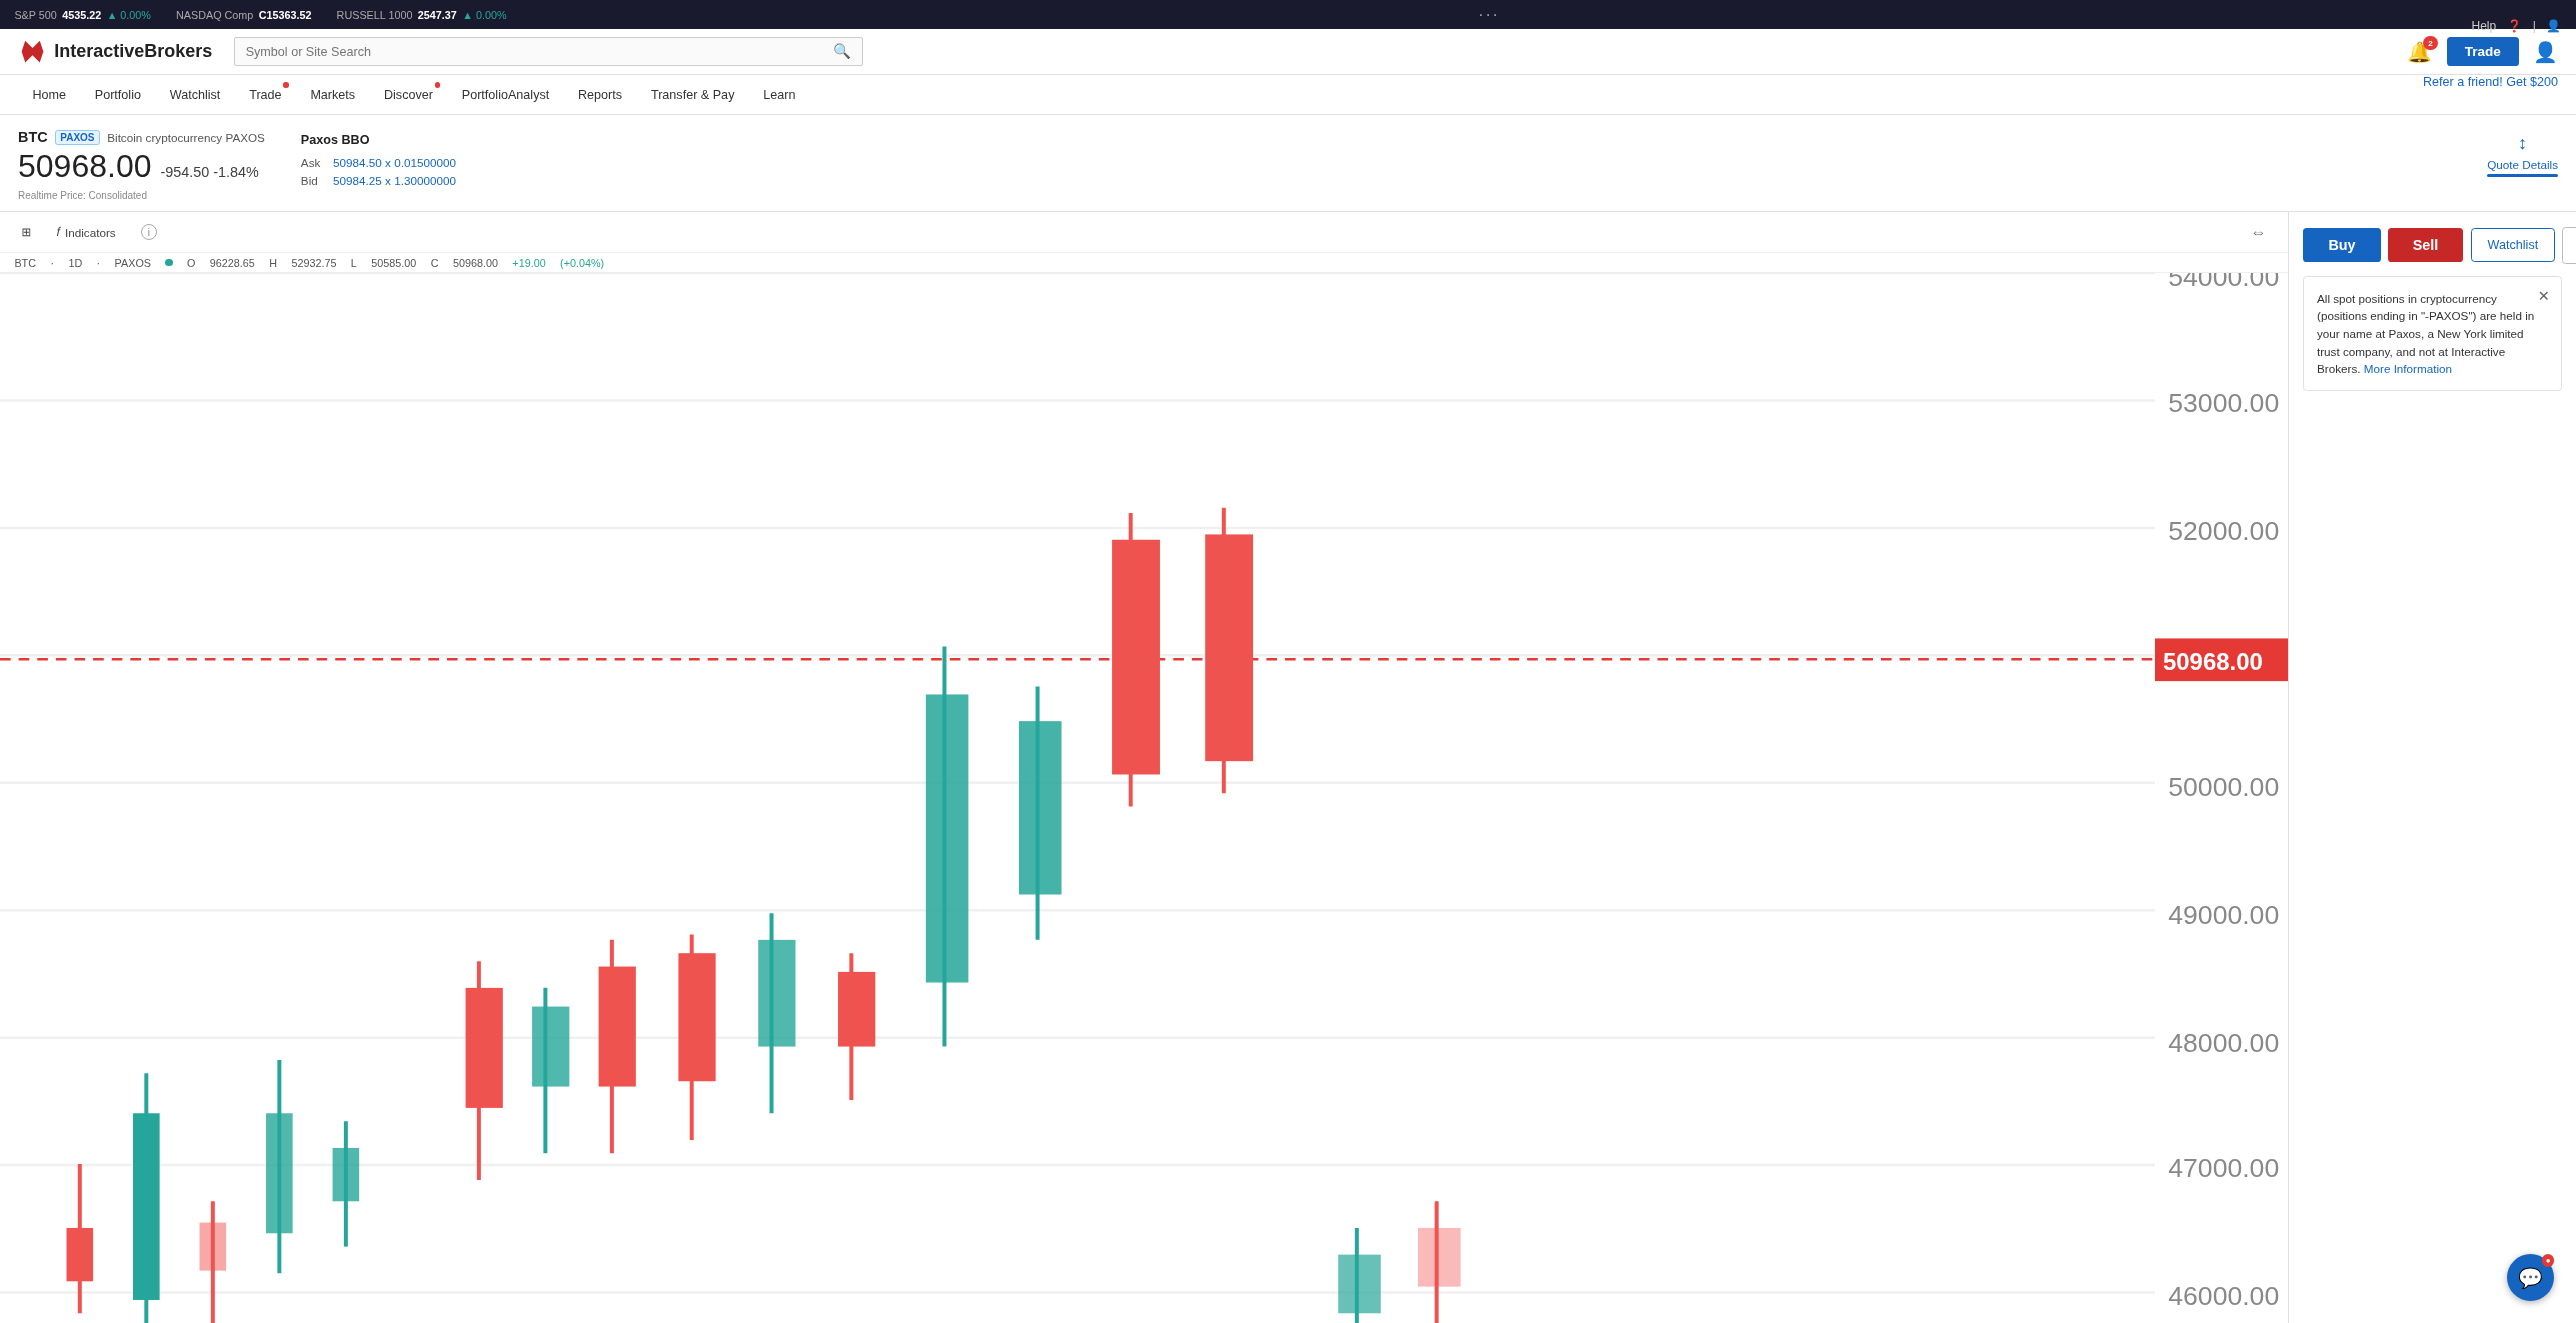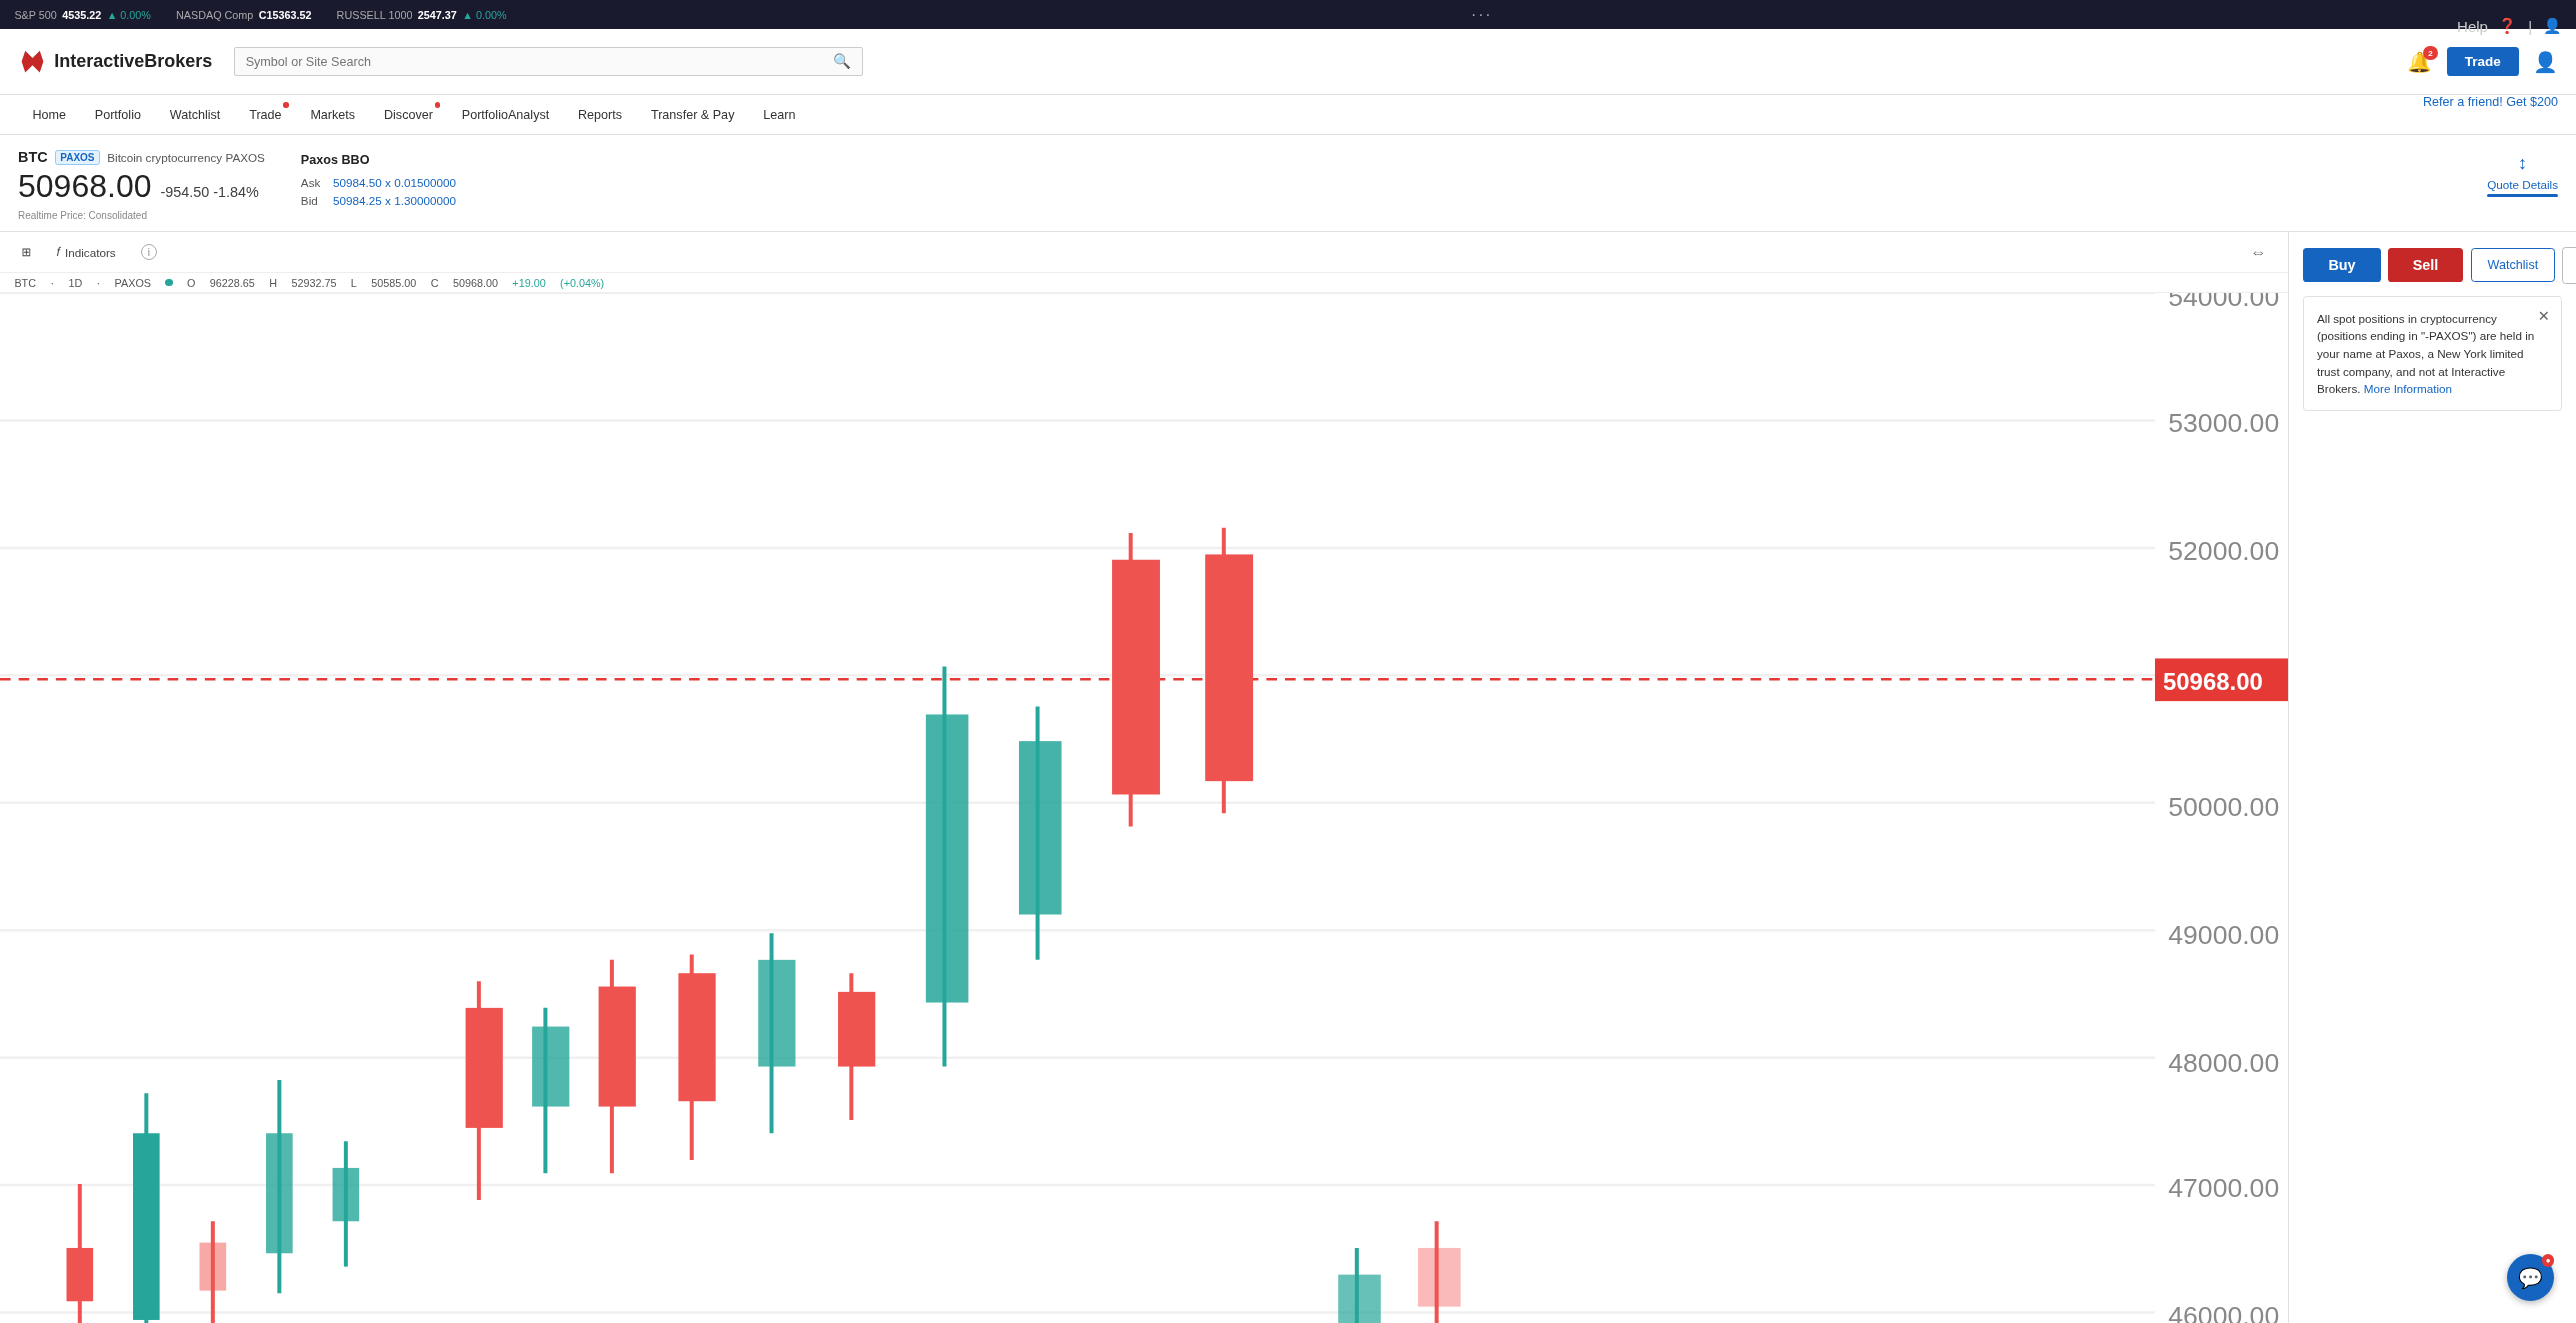--- a/index.html
+++ b/index.html
@@ -14,31 +14,31 @@
       padding: 0 14.4px;
       height: 29px;
       font-size: 10.8px;
       gap: 25px;
     }
     .ticker-item { display: flex; align-items: center; gap: 5.4px; }
     .ticker-label { color: #aaa; }
     .ticker-value { font-weight: 600; }
     .ticker-change-pos { color: #26a69a; display: flex; align-items: center; gap: 1.8px; }
     .ticker-dots { color: #aaa; margin-left: auto; font-size: 16px; letter-spacing: 1.8px; }
-    .ticker-right { margin-left: auto; display: flex; align-items: center; gap: 10.8px; color: #ccc; font-size: 15px; margin-top: 23px; }
+    .ticker-right { margin-left: auto; display: flex; align-items: center; gap: 10.8px; color: #ccc; font-size: 12px; margin-top: 23px; }
 
     
     .navbar {
       display: flex;
       align-items: center;
       padding: 7.2px 18px;
       border-bottom: 0.9px solid #e0e0e0;
       background: #fff;
       gap: 0;
-      height: 66px;
+      height: 46px;
     }
     .logo { display: flex; align-items: center; gap: 7.2px; margin-right: 21.6px; }
     .logo-icon { width: 29px; height: 29px; }
     .logo-text { font-size: 18px; font-weight: 400; color: #222; }
     .logo-text span { font-weight: 700; }
     .search-bar {
       flex: 1;
       max-width: 629px;
       display: flex;
       align-items: center;

